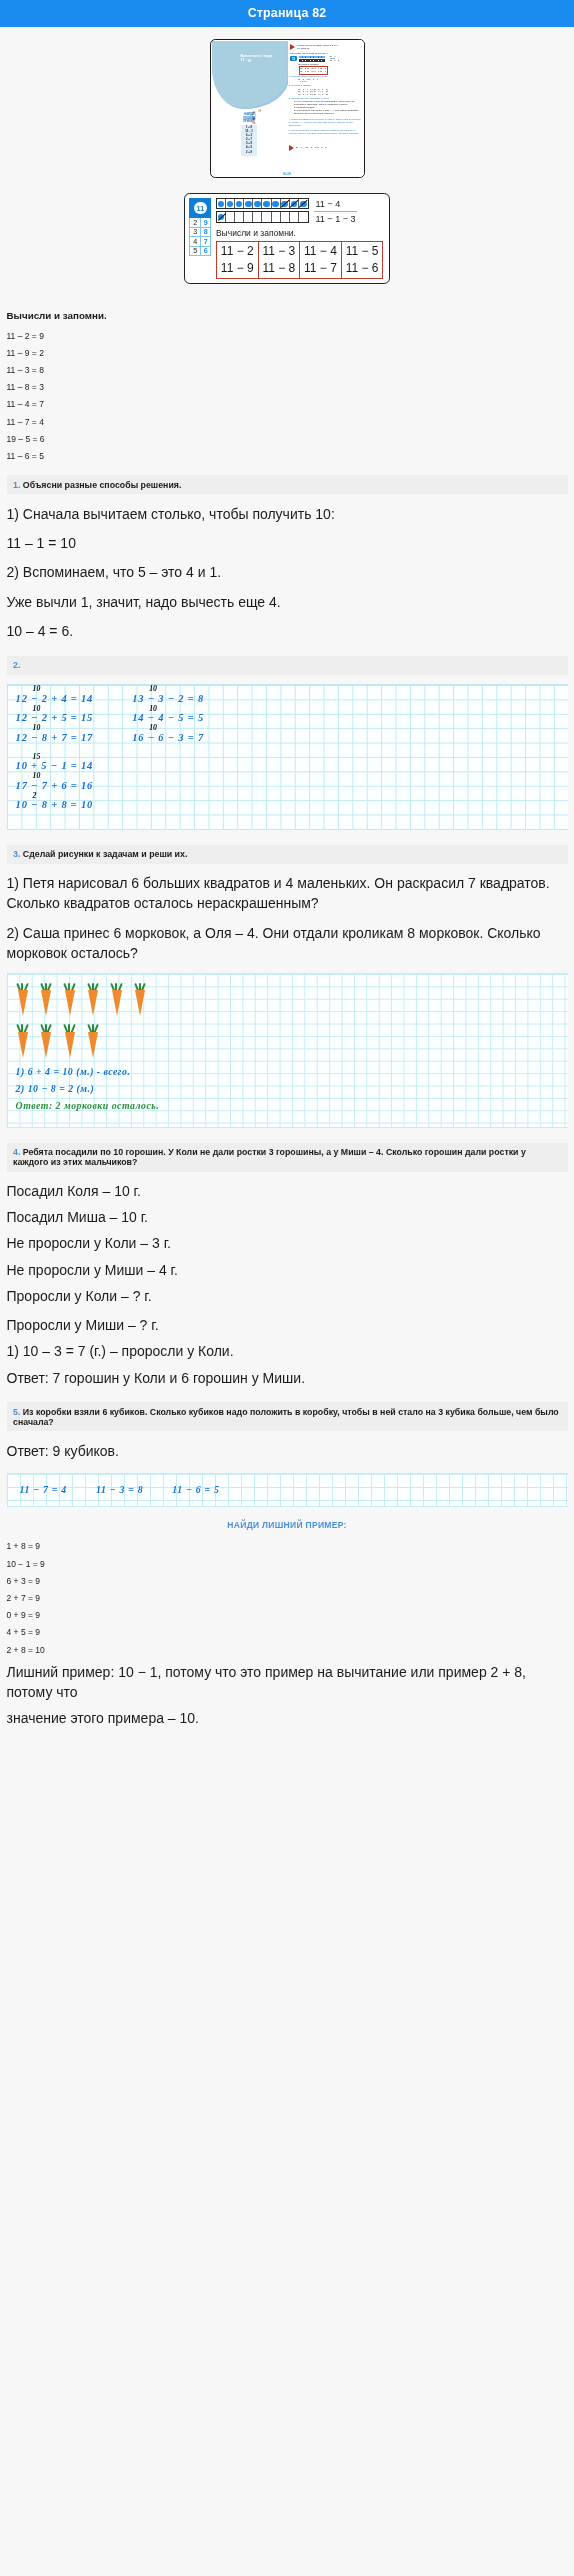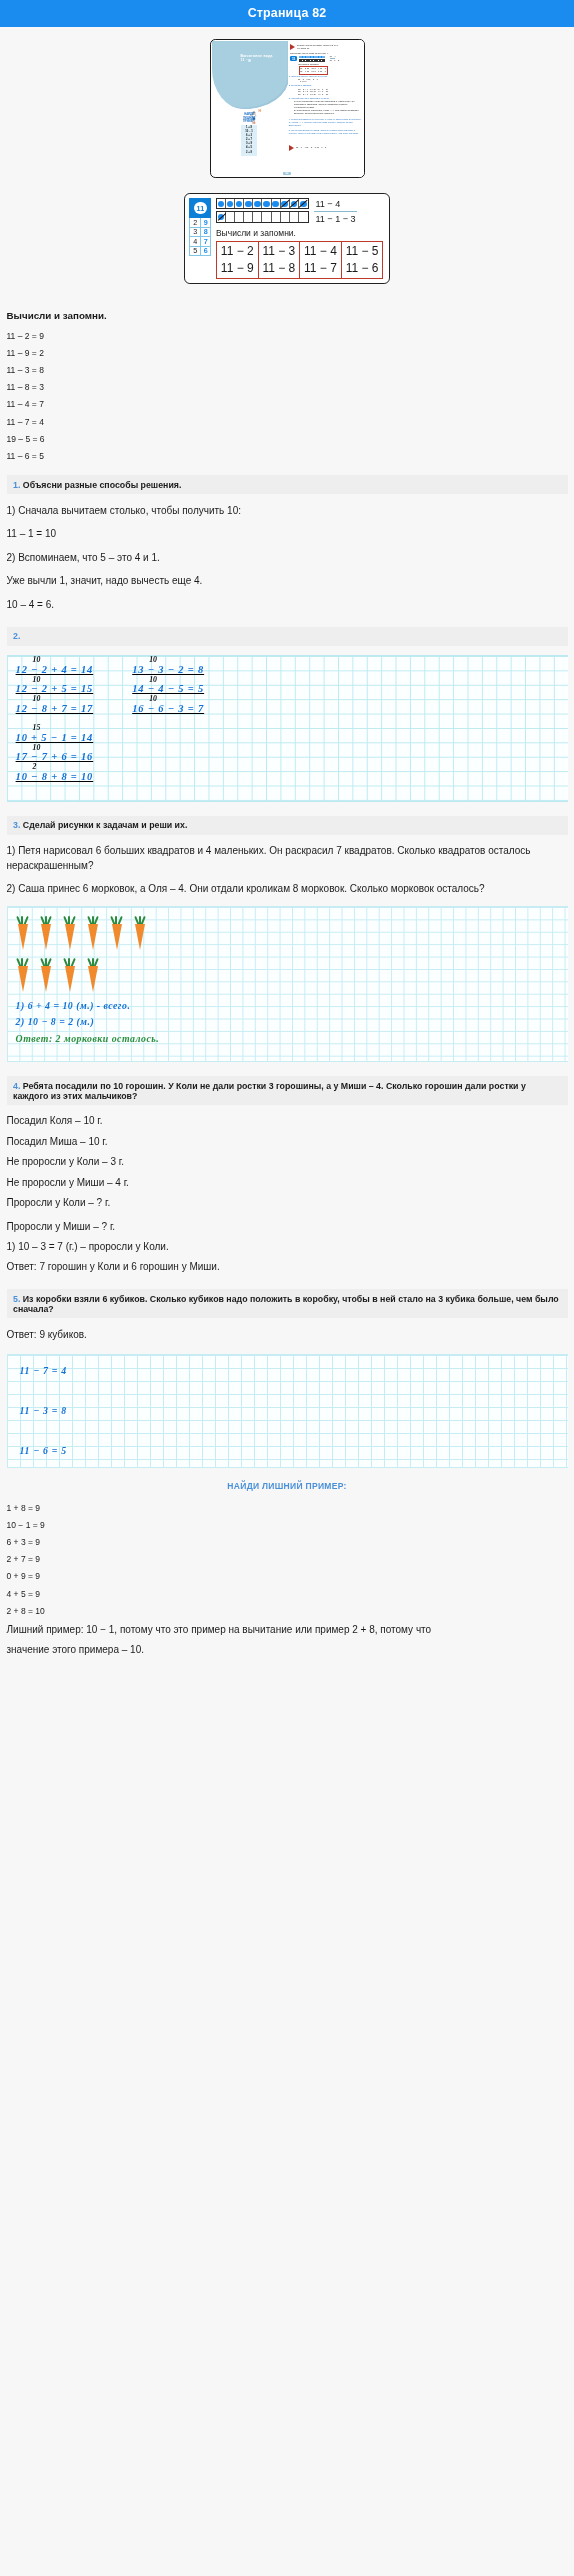--- a/index.html
+++ b/index.html
@@ -149,37 +149,36 @@
   h2.block-title {
     font-size: 9.8px; font-weight: bold; color:#1b1b1b;
     margin: 10.5px 0 9.1px;
   }
   .sec-head {
     background:#eeeeee; padding:4.6px 6.5px; margin:14.4px 0 9.1px;
     font-size:8.8px; font-weight:bold; color:#1b1b1b;
   }
   .sec-head .num { color:#4a90d9; }
   p.line {
-    font-size:10px; color:#1b1b1b; margin:0 0 9.1px; line-height:1.45;
+    font-size:14px; color:#1b1b1b; margin:0 0 9.1px; line-height:1.45;
   }
   p.tight { margin-bottom:5.9px; }
   .eqlist p { font-size:8.5px; color:#1b1b1b; margin:0 0 7.2px; }
 
   
   .notebook {
     background-color:#fbffff;
     background-image:
       linear-gradient(to right, #bdeaf2 0.7px, transparent 0.7px),
       linear-gradient(to bottom, #bdeaf2 0.7px, transparent 0.7px);
     background-size: 14.4px 14.4px;
     border-top:0.7px solid #bdeaf2; border-bottom:0.7px solid #bdeaf2;
     padding: 7.8px 9.1px 10.5px;
     margin: 3.9px 0 6.5px;
     position:relative;
-    text-decoration:underline;
   }
   .nb-cols { display:flex; gap:39px; }
   .nb-col { }
   .nb-item { position:relative; margin-bottom: 8.5px; }
   .nb-sup {
     position:absolute; top:-8.5px; left:17px;
     font: italic bold 7.8px "Liberation Serif", serif; color:#111;
   }
   .nb-eq {
     font: italic bold 10.5px "Liberation Serif", serif;
@@ -221,21 +220,21 @@
 
   
   .extra-strip {
     background-color:#fbffff;
     background-image:
       linear-gradient(to right, #c6ecf4 0.7px, transparent 0.7px),
       linear-gradient(to bottom, #c6ecf4 0.7px, transparent 0.7px);
     background-size: 13px 13px;
     border-top:0.7px solid #c6ecf4; border-bottom:0.7px solid #c6ecf4;
     padding:10.5px 13px; margin:11.8px 0 3.9px;
-    display:flex; gap:29px;flex-direction:column;
+    display:flex; gap:29px;
   }
   .extra-strip .e {
     font: italic bold 9.8px "Liberation Serif", serif;
     color:#1470d6; letter-spacing:0.7px;
   }
   .find-title {
     text-align:center; color:#4a90d9; font-weight:bold; font-size:8.5px;
     letter-spacing:0.3px; margin: 13px 0 11.8px;
   }
 </style>

